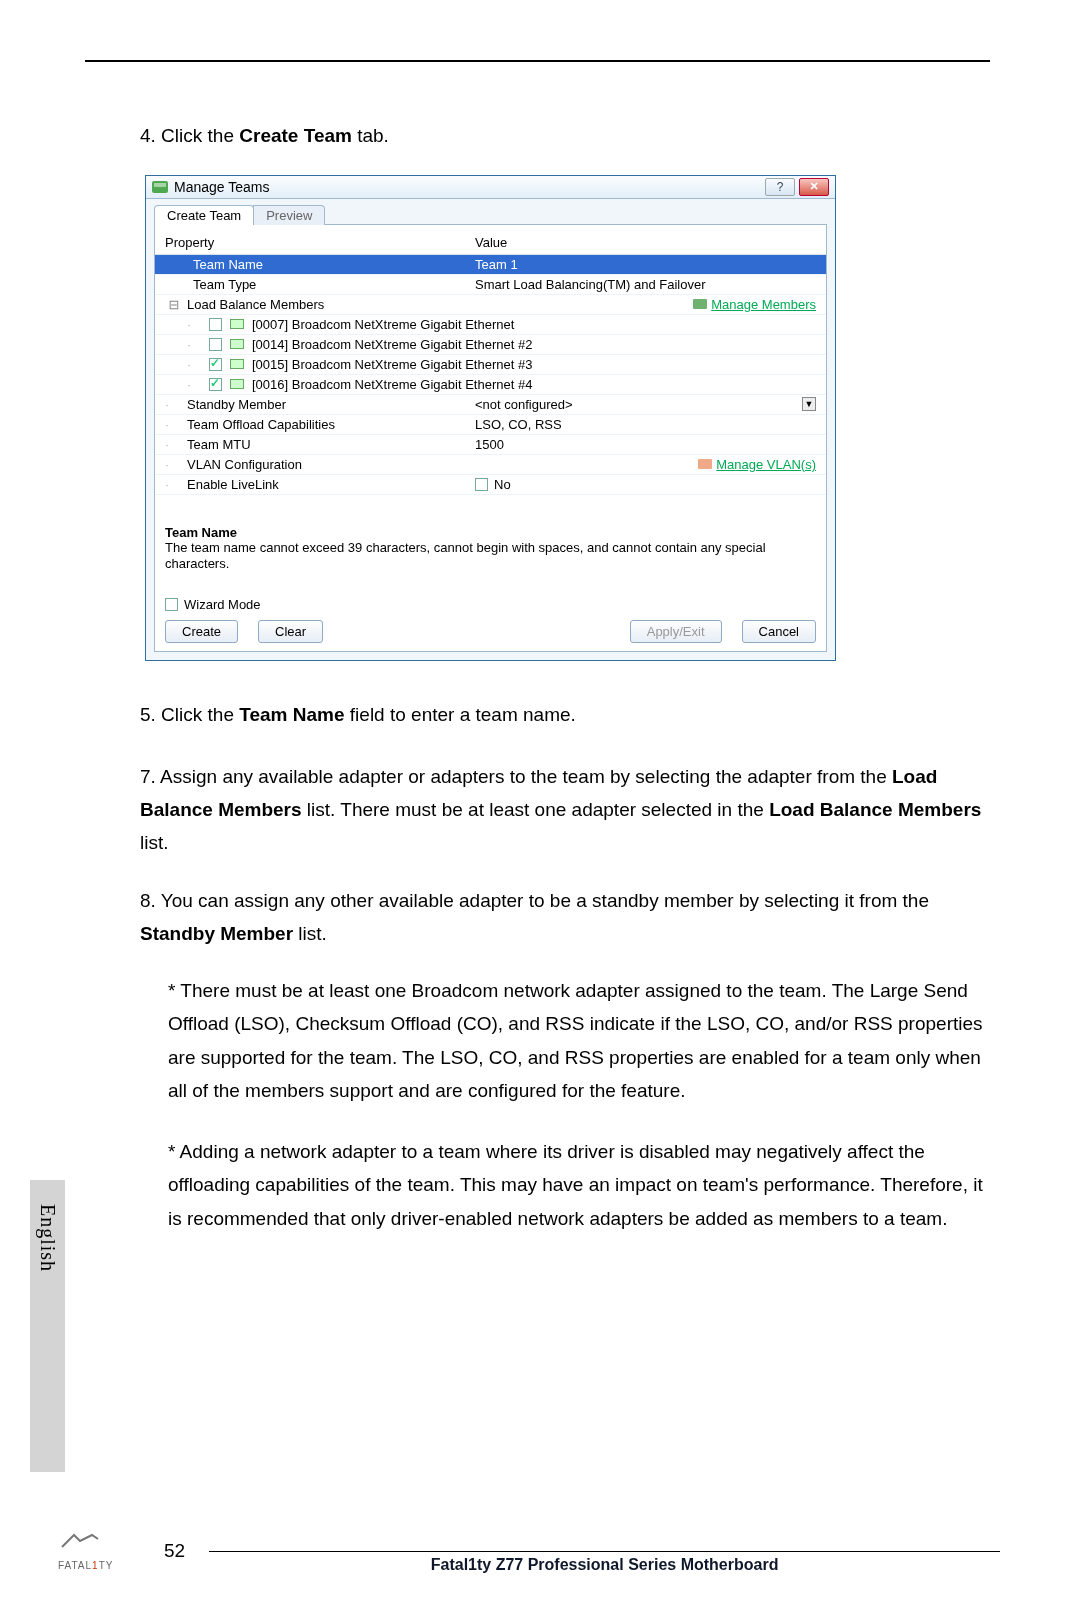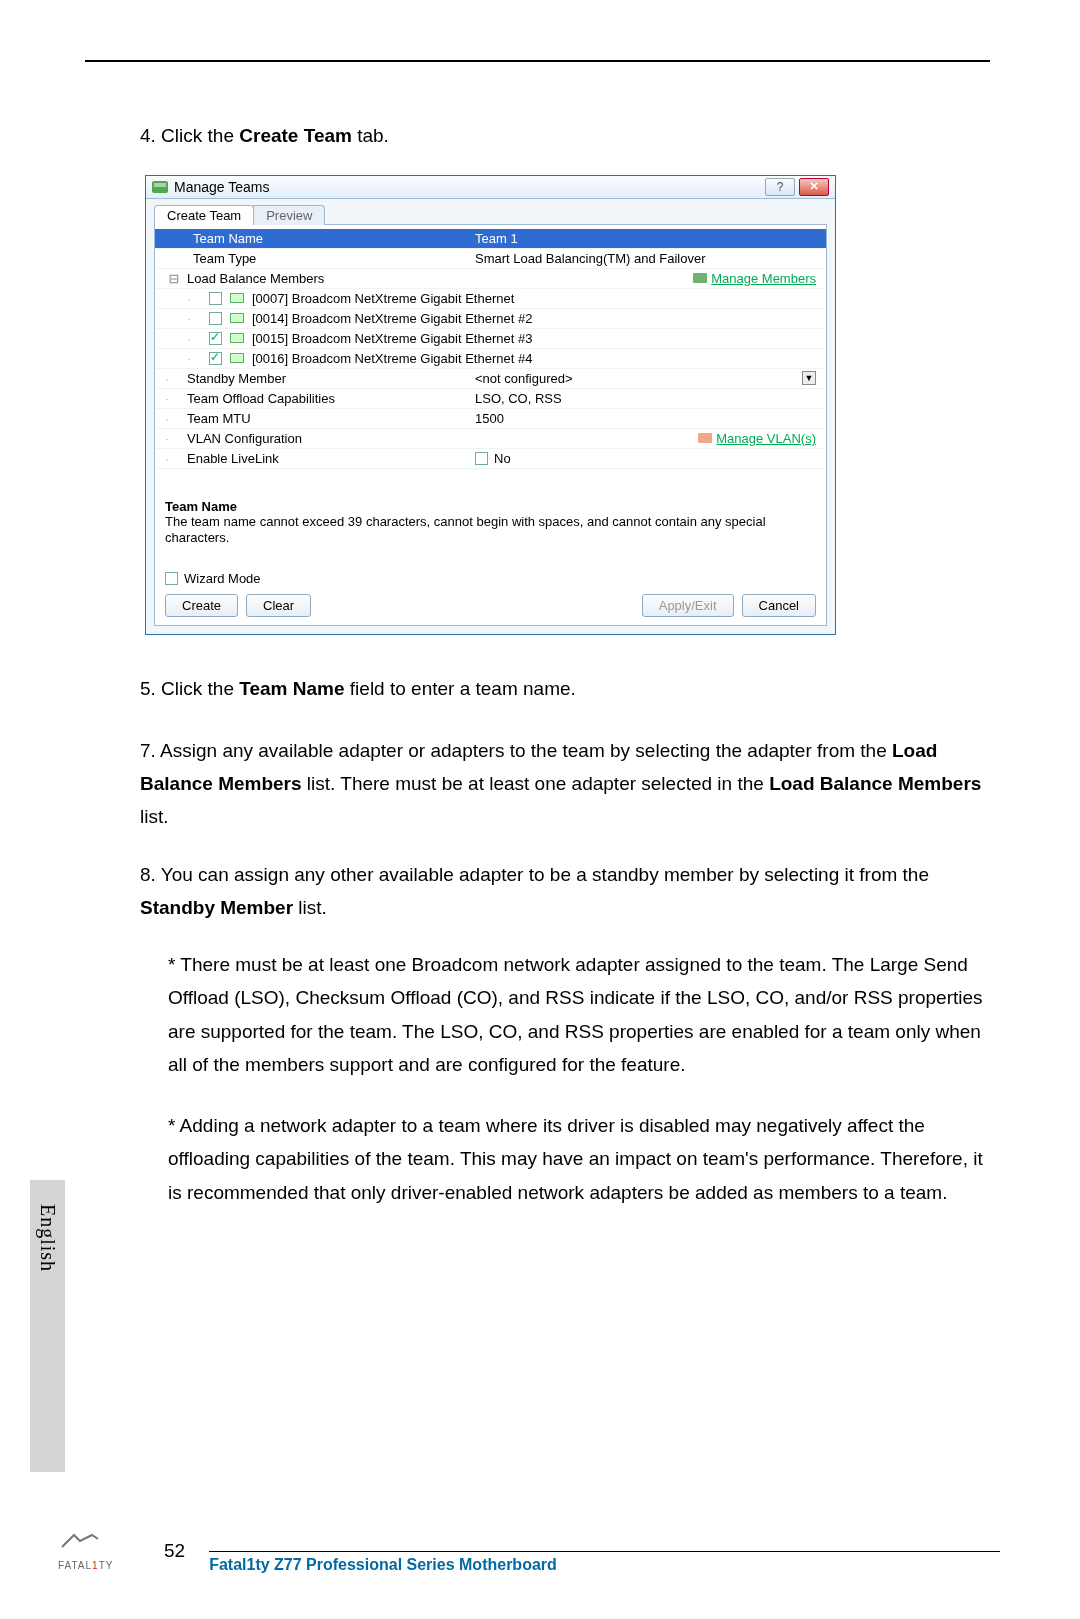--- a/index.html
+++ b/index.html
@@ -115,21 +115,21 @@
   .help-box .hd { line-height:1.3; }
   .wizard-row {
     display:flex; align-items:center; gap:6px;
     margin: 24px 10px 8px 10px;
     font-size: 13px;
   }
   .btn-row {
     display:flex; justify-content:space-between; align-items:center;
     margin: 6px 10px 0 10px;
   }
-  .btn-group { display:flex; gap:8px; }
+  .btn-group { display:flex; gap:20px; }
   .btn {
     padding: 3px 16px;
     border: 1px solid #8faac2;
     background: linear-gradient(#fdfdfd,#e7eef6);
     font-size: 13px;
     border-radius: 3px;
   }
   .btn.disabled { color:#999; }
   
   .side-lang {
@@ -173,26 +173,26 @@
   }
   .logo-f .one { color:#c30; }
   .pg-num {
     font-size: 19px;
     margin-left: 40px;
     margin-right: 10px;
   }
   .footer-rule { flex:1; border-top: 1.5px solid #000; position: relative; }
   .footer-title {
     position:absolute;
-    width:100%; text-align:left;
+    width:100%; text-align:center;
     top: 4px;
     font-family: Arial, sans-serif;
     font-weight: bold;
     font-size: 16px;
-    color:#0369a1;
+    color:#0f172a;
   }
 </style>
 </head>
 <body>
 
 <div class="page">
   <div class="top-rule"></div>
 
   <p class="instr">
     <span>4. Click the </span><span class="bold">Create Team</span><span> tab.</span>
@@ -213,20 +213,24 @@
               <span>✕</span>
             </div>
         </div>
       </div>
       <div class="tabs-row">
         <div class="tab">Create Team</div>
         <div class="tab inactive">Preview</div>
         <div class="tabs-underline"></div>
       </div>
       <div class="tab-body">
+        <div class="grid-header">
+          <div class="col-prop">Property</div>
+          <div class="col-val">Value</div>
+        </div>
 
         <div class="rowline sel">
           <div class="plabel">
               <span class="tree-ind"></span>
               <span style="padding-left:6px">Team Name</span>
             </div>
           <div class="pval">
               <span>Team 1</span>
             </div>
         </div>

